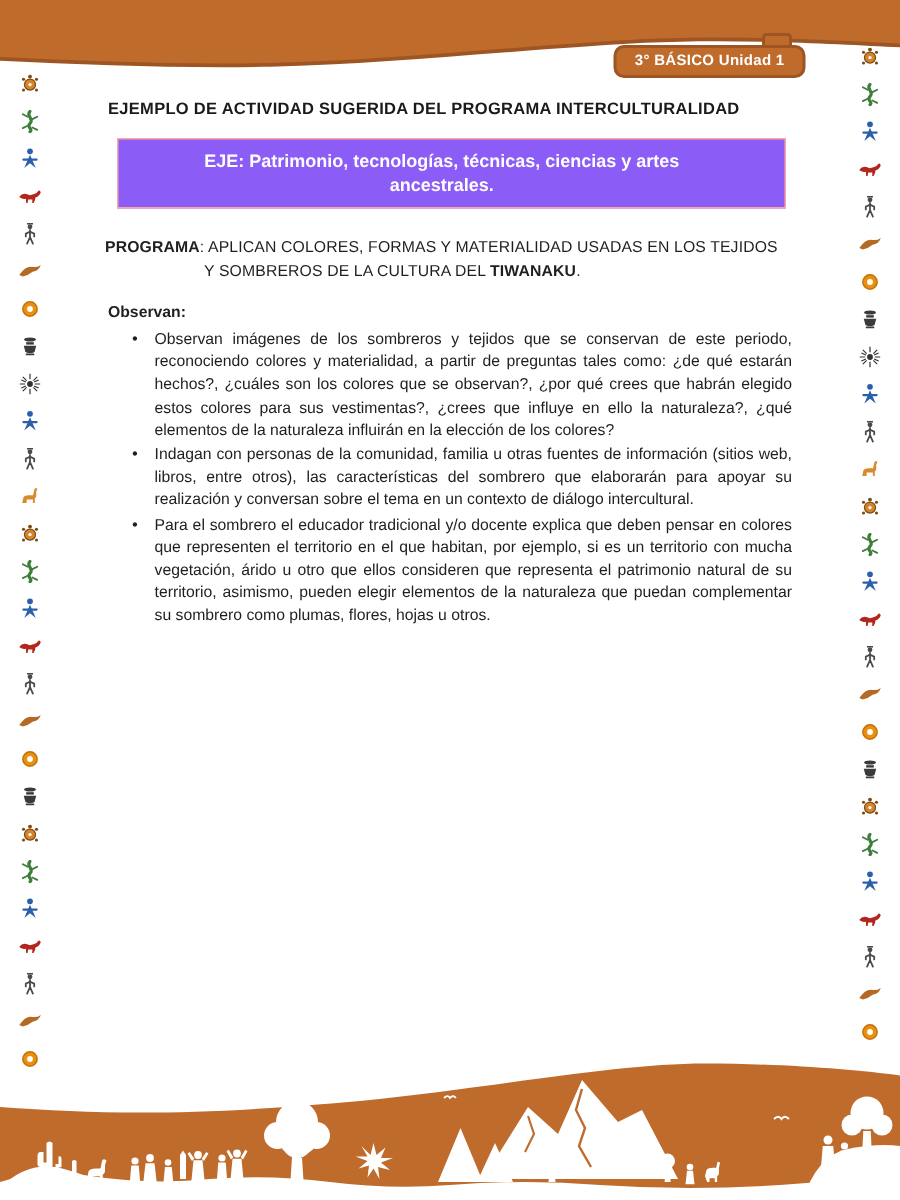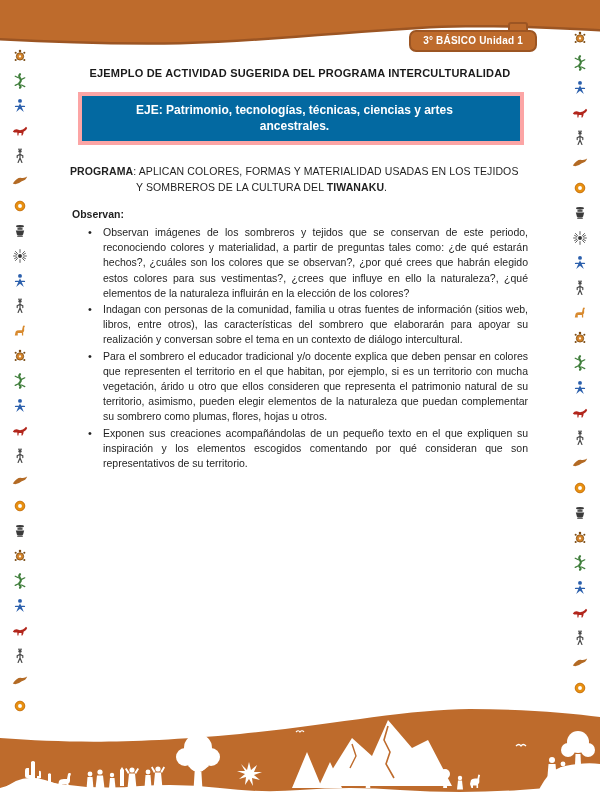--- a/index.html
+++ b/index.html
@@ -26,25 +26,25 @@
   .icon-col{
     position:absolute;width:22px;display:flex;flex-direction:column;
     align-items:center;gap:9px;z-index:1;
   }
   .icon-col.left{left:9px;top:48px;}
   .icon-col.right{right:9px;top:30px;}
   .bicon{width:16px;height:16px;flex:0 0 16px;display:block;}
   
   .content{position:absolute;left:72px;top:66px;width:456px;z-index:2;}
   .doc-title{
-    text-align:center;font-size:11px;font-weight:700;color:#1a1a1a;
+    font-size:11px;font-weight:700;color:#1a1a1a;
     letter-spacing:.2px;margin:0 0 11px 0;line-height:15px;
   }
   .eje-box{
-    background:#0369a1;border:4px solid #fca5a5;
+    background:#8b5cf6;border:1px solid #fca5a5;
     color:#ffffff;text-align:center;font-weight:700;font-size:12px;
     line-height:16px;padding:6px 65px 7px 52px;margin:0 4px 0 6px;
   }
   .actividad{
     margin:19px 0 0 0;font-size:10.5px;line-height:15.5px;
     padding-left:64px;text-indent:-66px;letter-spacing:.1px;
   }
   .ejemplos{margin:13px 0 0 0;font-size:10.5px;font-weight:700;}
   ul.examples{
     margin:5px 0 0 0;padding:0 0 0 14px;list-style:none;
@@ -293,21 +293,20 @@
 
 <div class="content">
   <h1 class="doc-title">EJEMPLO DE ACTIVIDAD SUGERIDA DEL PROGRAMA INTERCULTURALIDAD</h1>
   <div class="eje-box">EJE:  Patrimonio, tecnologías, técnicas, ciencias y artes ancestrales.</div>
   <p class="actividad"><span style="font-weight: 700;">PROGRAMA</span><span>: APLICAN COLORES, FORMAS Y MATERIALIDAD USADAS EN LOS TEJIDOS Y SOMBREROS DE LA CULTURA DEL </span><span style="font-weight: 700;">TIWANAKU</span><span>.</span></p>
   <p class="ejemplos">Observan:</p>
   <ul class="examples">
       <li><span>Observan imágenes de los sombreros y tejidos que se conservan de este periodo, reconociendo colores y materialidad, a partir de preguntas tales como: ¿de qué estarán hechos?, ¿cuáles son los colores que se observan?, ¿por qué crees que habrán elegido estos colores para sus vestimentas?, ¿crees que influye en ello la naturaleza?, ¿qué elementos de la naturaleza influirán en la elección de los colores?</span></li>
       <li><span>Indagan con personas de la comunidad, familia u otras fuentes de información (sitios web, libros, entre otros), las características del sombrero que elaborarán para apoyar su realización y conversan sobre el tema en un contexto de diálogo intercultural.</span></li>
       <li><span>Para el sombrero el educador tradicional y/o docente explica que deben pensar en colores que representen el territorio en el que habitan, por ejemplo, si es un territorio con mucha vegetación, árido u otro que ellos consideren que representa el patrimonio natural de su territorio, asimismo, pueden elegir elementos de la naturaleza que puedan complementar su sombrero como plumas, flores, hojas u otros.</span></li>
-      <li><span>Exponen sus creaciones acompañándolas de un pequeño texto en el que expliquen su inspiración y los elementos escogidos comentando por qué consideran que son representativos de su territorio.</span></li>
     </ul>
 </div>
 
 <svg class="footer-art" viewBox="0 0 600 100" preserveAspectRatio="none" xmlns="http://www.w3.org/2000/svg">
   <path d="M0,38 C70,43 130,44 240,34 C330,25 410,9 470,9 C520,9 570,13 600,17 L600,100 L0,100 Z" fill="#be6b2c"></path>
   <g fill="#ffffff">
 
     <path d="M0,88 Q30,78 60,84 Q100,90 140,86 Q180,83 220,88 Q260,93 300,90 Q350,86 400,90 Q460,94 520,90 Q560,86 600,90 L600,100 L0,100 Z"></path>
 
     <path d="M0,92 Q20,72 45,80 Q60,84 75,92 Z"></path>

